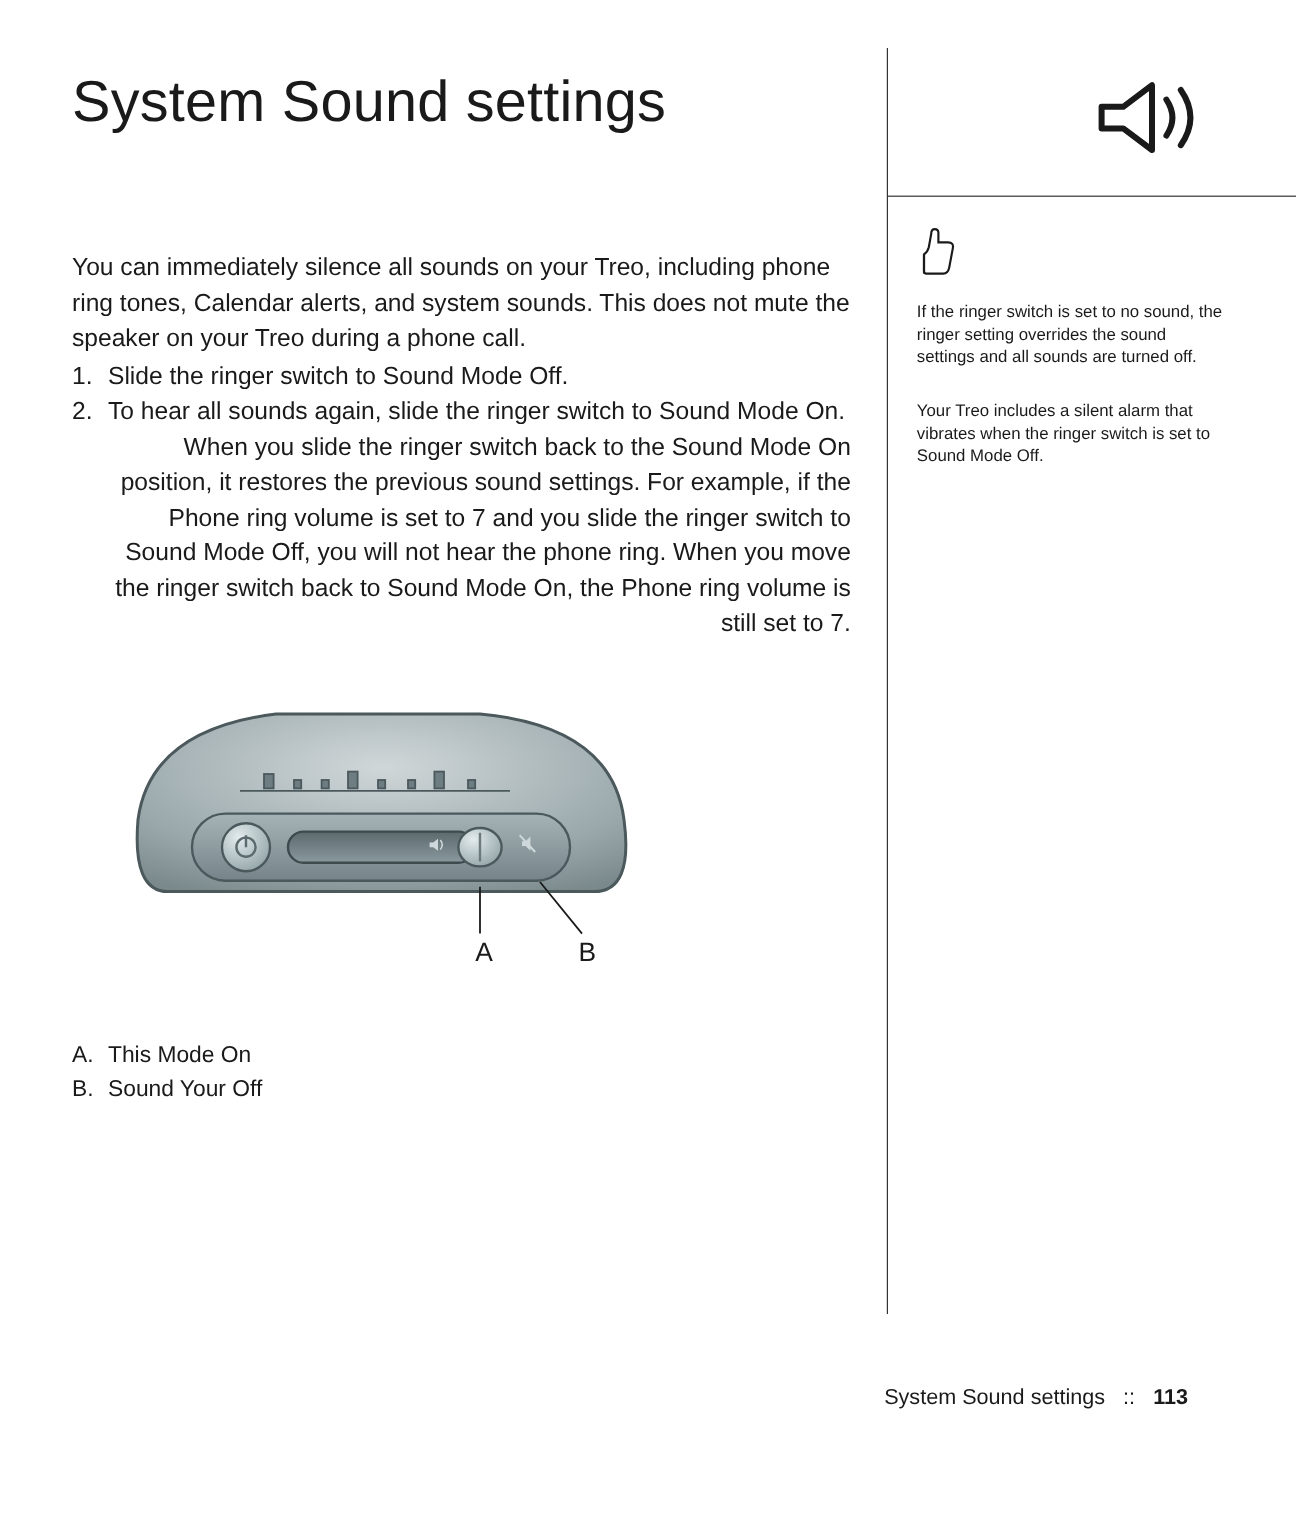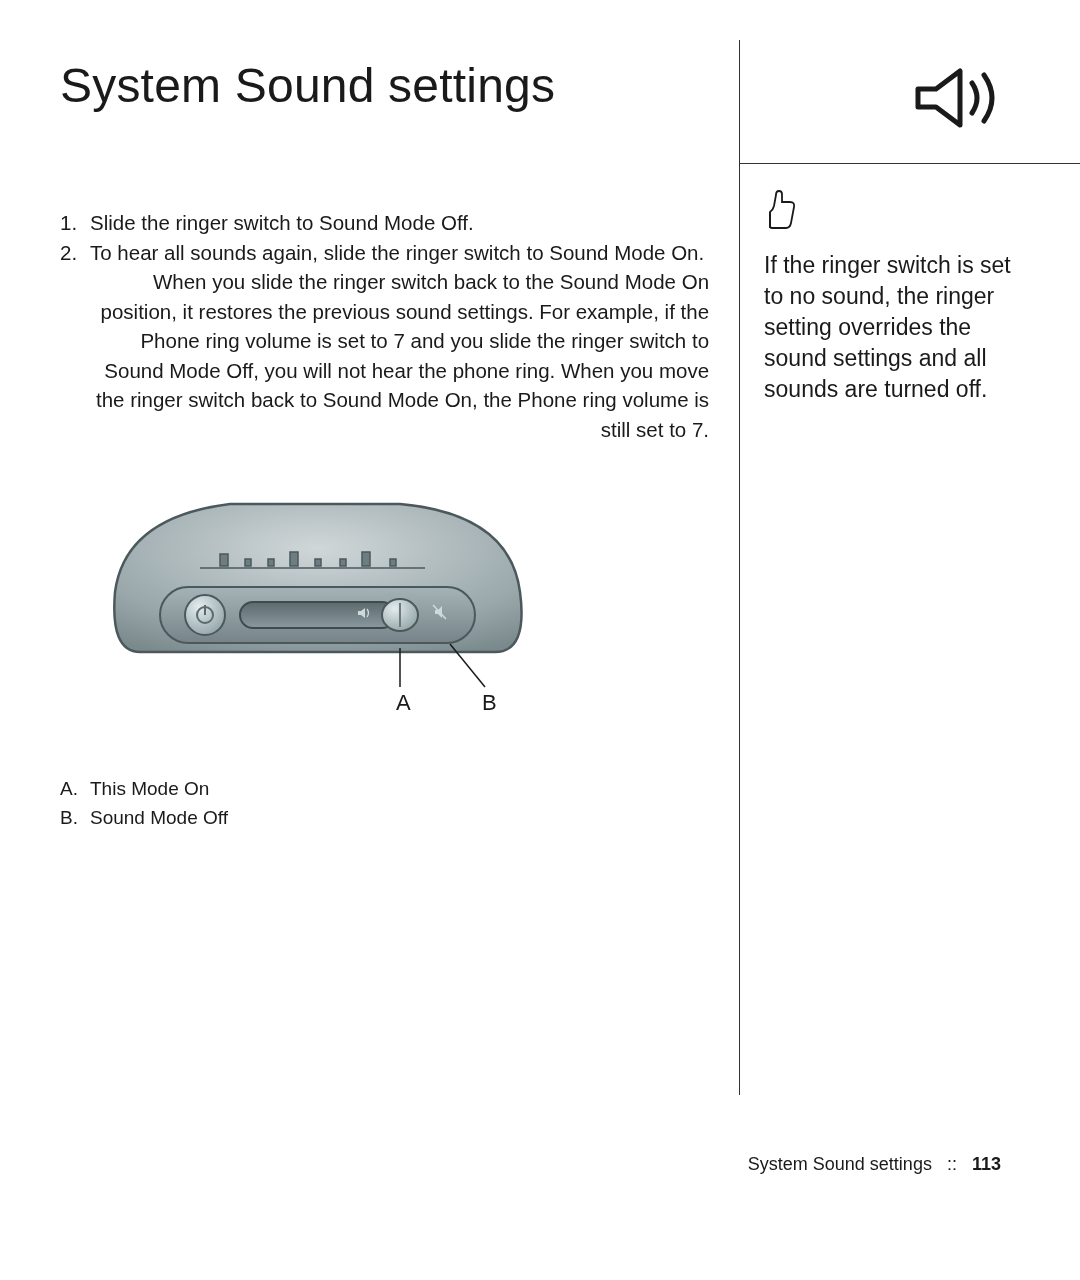--- a/index.html
+++ b/index.html
@@ -77,50 +77,51 @@
     position: absolute;
     top: 25px;
     right: 10px;
   }
   .thumb-icon {
     display:block;
     margin-bottom: 20px;
   }
   .side-text {
     font-family: "Arial Narrow", Arial, sans-serif;
-    font-size: 23px;
+    font-size: 14px;
     line-height: 1.35;
     margin-bottom: 26px;
     font-stretch: condensed;
   }
   .side-hr {
     position: absolute;
     top: 123px;
     left: 0;
     right: -60px;
     border: none;
     border-top: 1px solid #333;
   }
   .footer {
     position: absolute;
     bottom: 105px;
-    right: 79px;
+    right: 90px;
     font-size: 18px;
   }
   .footer .pg { font-weight: bold; }
   
   .device-svg { display:block; }
 </style>
 </head>
 <body>
 
 <div class="page">
   <div class="main-col">
     <h1 class="title">System Sound settings</h1>
 
+    <p class="intro">You can immediately silence all sounds on your Treo, including phone ring tones, Calendar alerts, and system sounds. This does not mute the speaker on your Treo during a phone call.</p>
 
     <ol class="steps">
       <li>Slide the ringer switch to Sound Mode Off.</li>
       <li>To hear all sounds again, slide the ringer switch to Sound Mode On.</li>
     </ol>
 
     <p class="cont-wrap" style="padding-left:30px; text-indent:0;">When you slide the ringer switch back to the Sound Mode On position, it restores the previous sound settings. For example, if the Phone ring volume is set to 7 and you slide the ringer switch to Sound Mode Off, you will not hear the phone ring. When you move the ringer switch back to Sound Mode On, the Phone ring volume is still set to 7.</p>
 
     <div class="diagram-block">
       <svg class="device-svg" width="440" height="225" viewBox="0 0 440 225">
@@ -186,38 +187,39 @@
       </svg>
     </div>
 
     <div class="legend">
       <div>
         <span class="lg-letter">A.</span>
         <span>This Mode On</span>
       </div>
       <div>
         <span class="lg-letter">B.</span>
-        <span>Sound Mode Off</span>
+        <span>Sound Your Off</span>
       </div>
     </div>
   </div>
 
   <div class="side-col">
     <svg class="sound-icon" width="100" height="72" viewBox="0 0 100 72">
       <path d="M8 24 L26 24 L50 6 L50 60 L26 42 L8 42 Z" fill="none" stroke="#1a1a1a" stroke-width="5" stroke-linejoin="round"></path>
       <path d="M62 18 Q72 33 62 48" fill="none" stroke="#1a1a1a" stroke-width="5" stroke-linecap="round"></path>
       <path d="M74 10 Q90 33 74 56" fill="none" stroke="#1a1a1a" stroke-width="5" stroke-linecap="round"></path>
     </svg>
     <hr class="side-hr">
     <div class="side-content">
       <svg class="thumb-icon" width="34" height="40" viewBox="0 0 34 40">
         <path d="M6 22 L6 36 Q6 38 8 38 L22 38 Q26 38 27 33 L30 17 Q31 12 26 12 L18 12 L18 4 Q18 1 15 1 Q12 1 12 5 L10 16 Q9 20 6 22 Z" fill="none" stroke="#1a1a1a" stroke-width="1.8"></path>
         <line x1="6" y1="22" x2="6" y2="38" stroke="#1a1a1a" stroke-width="1.8"></line>
       </svg>
       <p class="side-text">If the ringer switch is set to no sound, the ringer setting overrides the sound settings and all sounds are turned off.</p>
+      <p class="side-text">Your Treo includes a silent alarm that vibrates when the ringer switch is set to Sound Mode Off.</p>
     </div>
   </div>
 </div>
 
 <div class="footer">
   <span>System Sound settings</span>
   &nbsp;&nbsp;<span>::</span>&nbsp;&nbsp;
   <span class="pg">113</span>
 </div>
 

